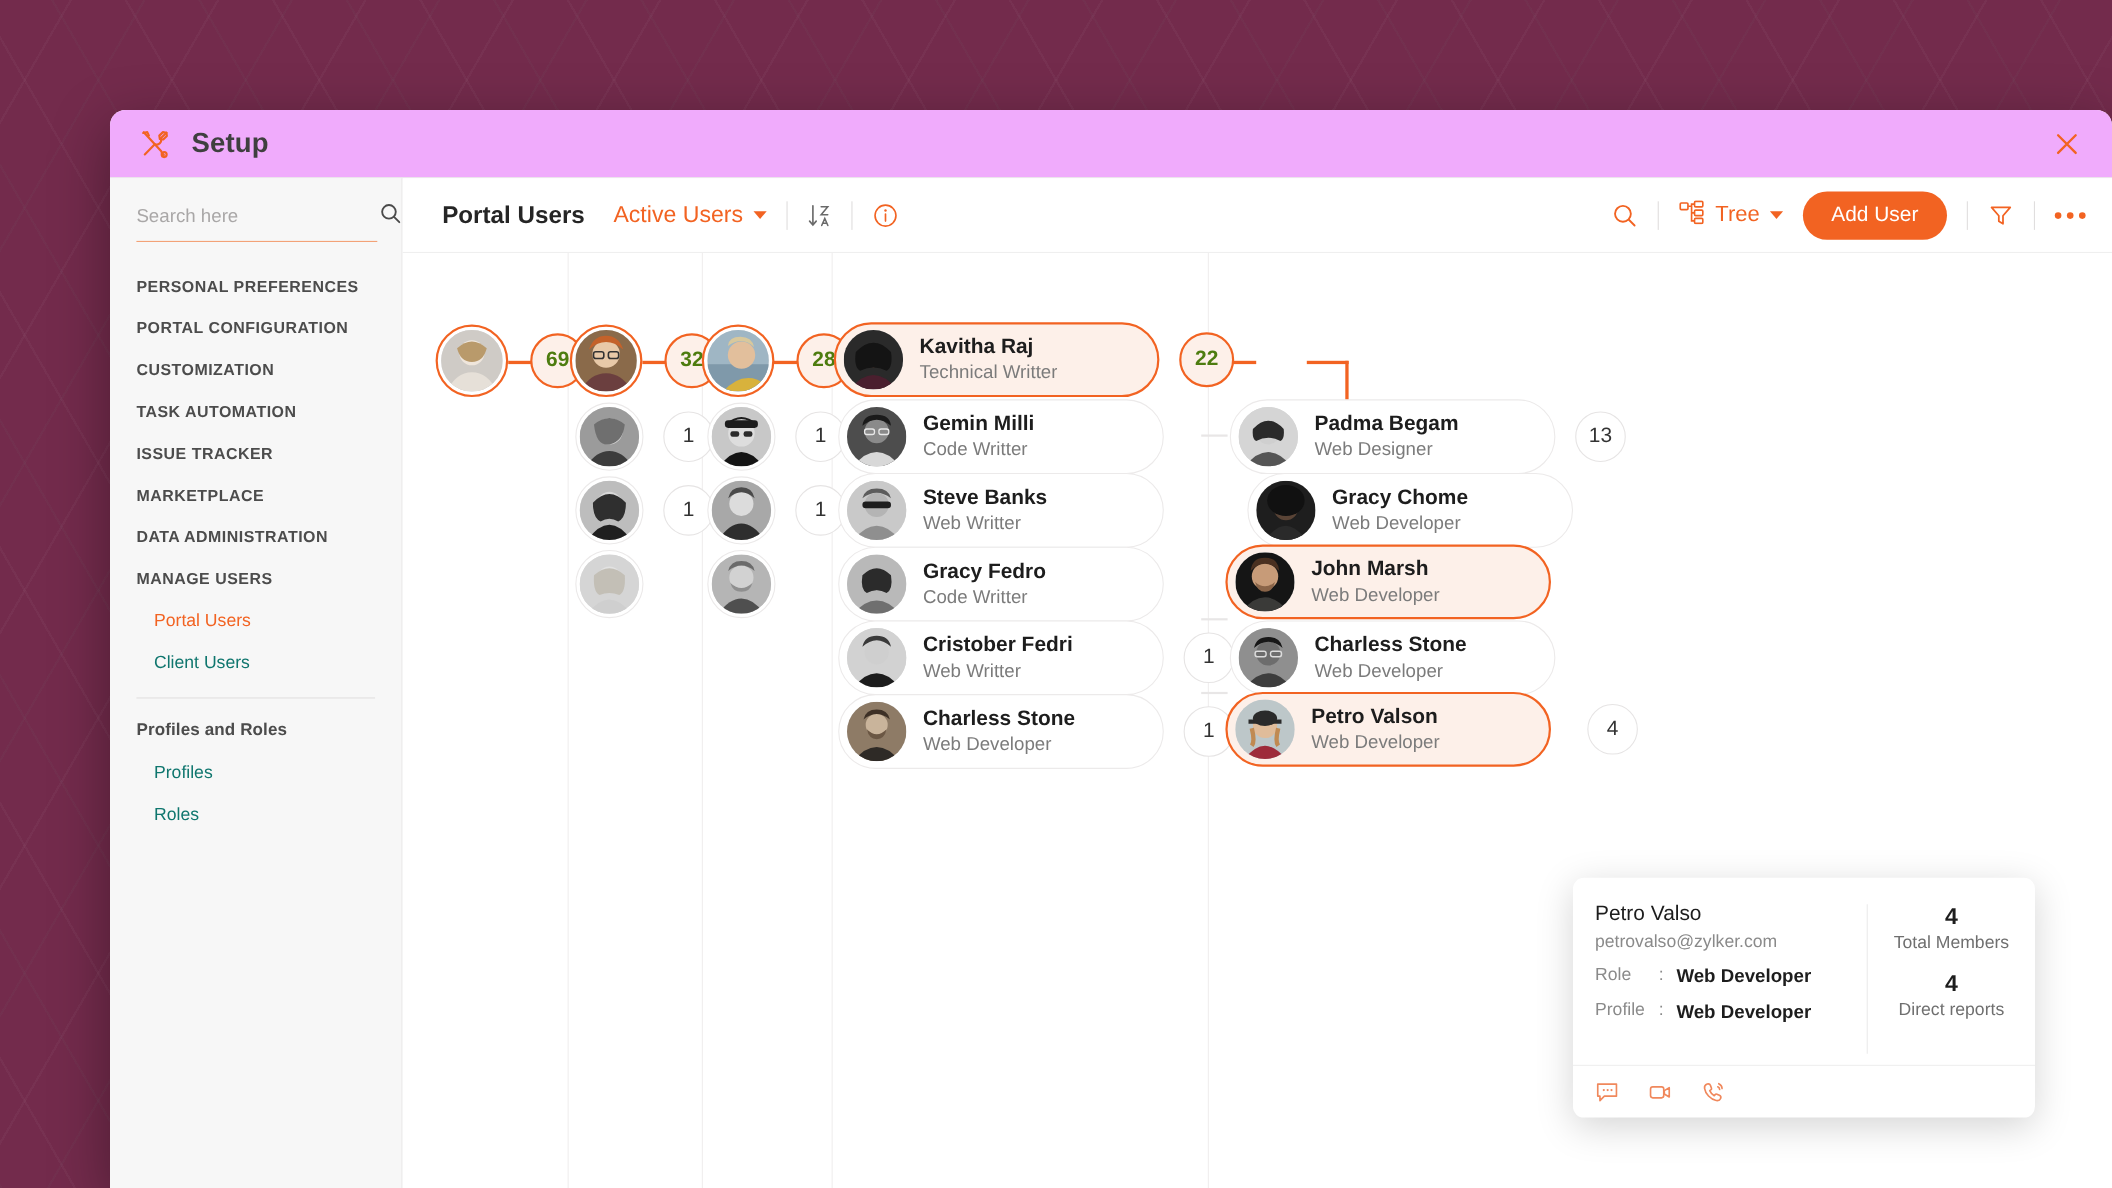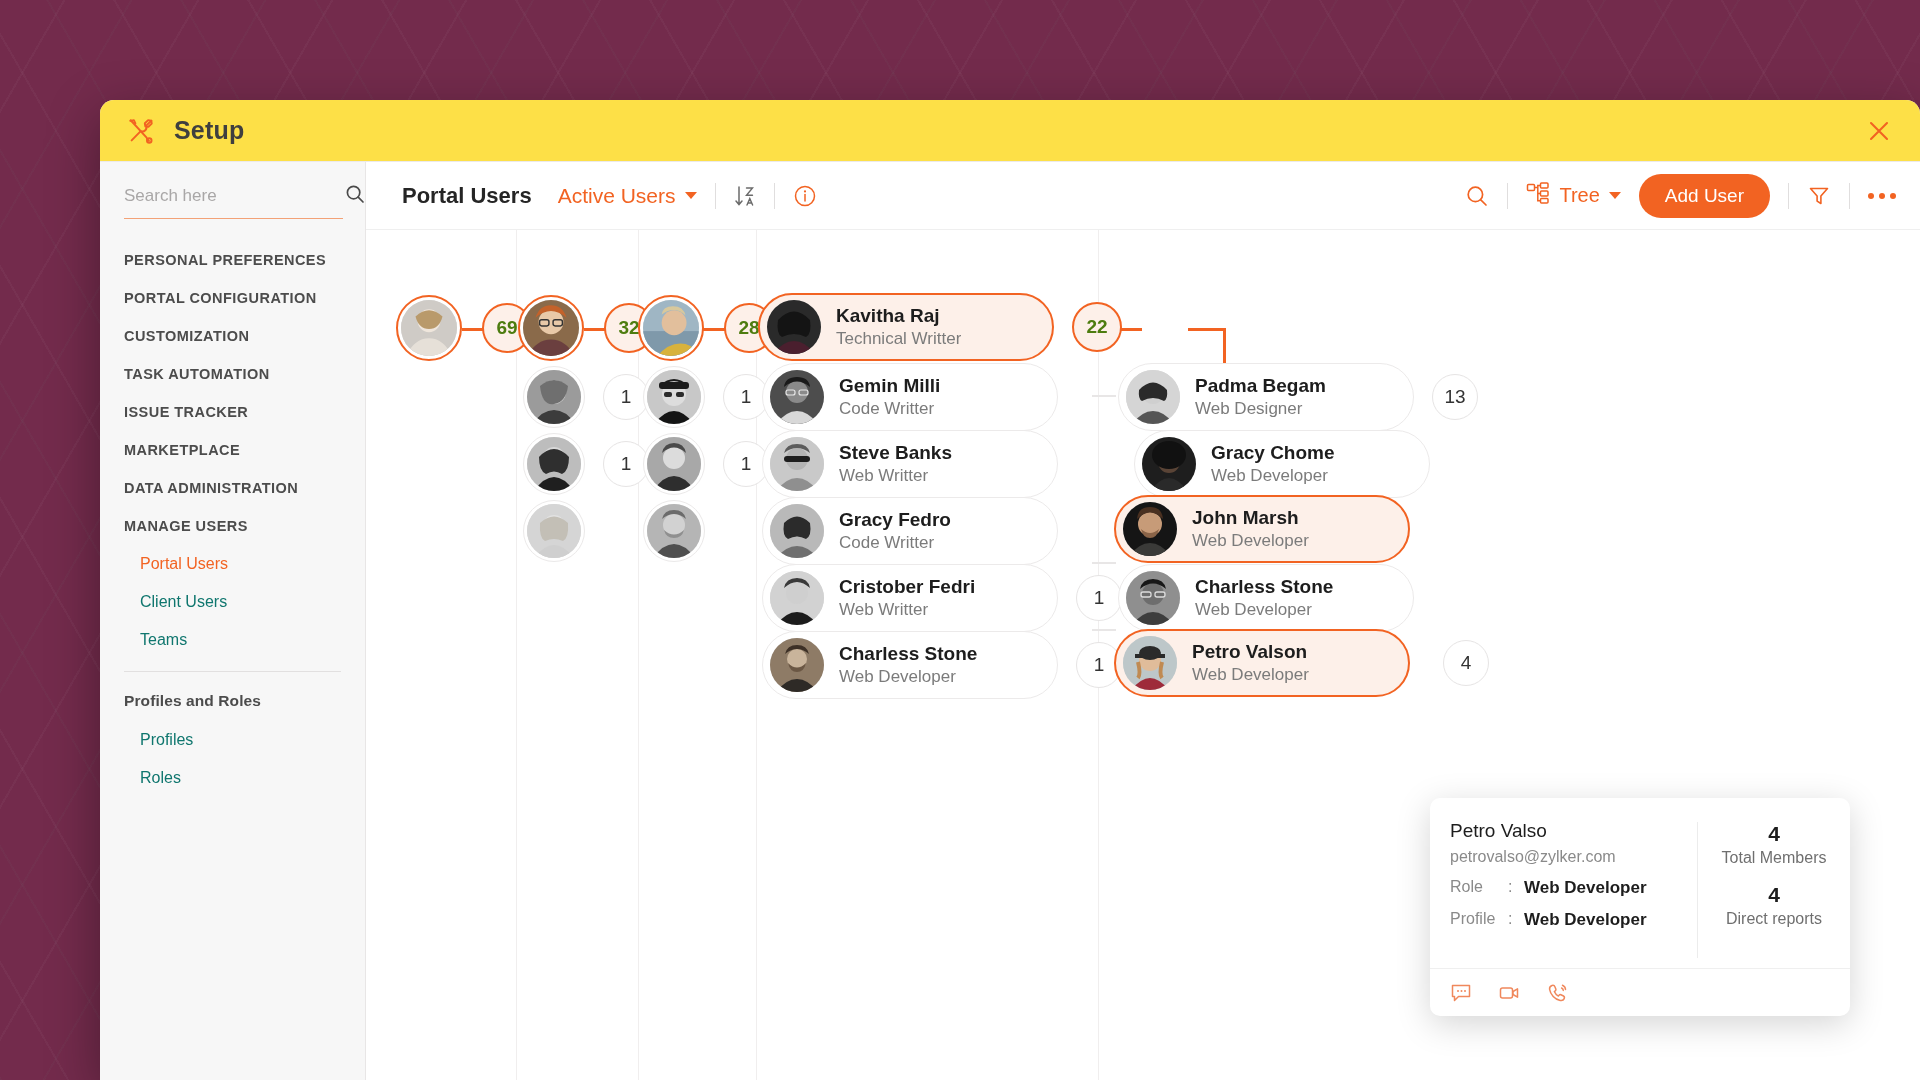--- a/index.html
+++ b/index.html
@@ -28,21 +28,21 @@
     width: 1820px; height: 980px;
     background: #ffffff;
     border-radius: 14px 14px 0 0;
     box-shadow: 0 16px 52px rgba(0,0,0,0.35);
     overflow: hidden;
   }
 
   
   #titlebar {
     height: 62px;
-    background: #fde047;
+    background: #f0abfc;
     border-bottom: 1px solid #eceaea;
     display: flex; align-items: center;
     padding: 0 24px 0 26px;
   }
   #titlebar .tools-icon { width: 30px; height: 30px; flex: 0 0 auto; }
   #titlebar .title {
     font-size: 25px; font-weight: bold; color: #3f3f3f;
     margin-left: 18px; letter-spacing: .2px;
   }
   #titlebar .spacer { flex: 1 1 auto; }
@@ -246,21 +246,20 @@
         <span class="nav-section">PORTAL CONFIGURATION</span>
         <span class="nav-section">CUSTOMIZATION</span>
         <span class="nav-section">TASK AUTOMATION</span>
         <span class="nav-section">ISSUE TRACKER</span>
         <span class="nav-section">MARKETPLACE</span>
         <span class="nav-section">DATA ADMINISTRATION</span>
         <span class="nav-section">MANAGE USERS</span>
 
         <span class="nav-item active">Portal Users</span>
         <span class="nav-item">Client Users</span>
-        <span class="nav-item">Teams</span>
 
         <div class="nav-divider"></div>
 
         <span class="nav-section sub-head">Profiles and Roles</span>
         <span class="nav-item">Profiles</span>
         <span class="nav-item">Roles</span>
       </div>
     </div>
 
     <div id="main">

